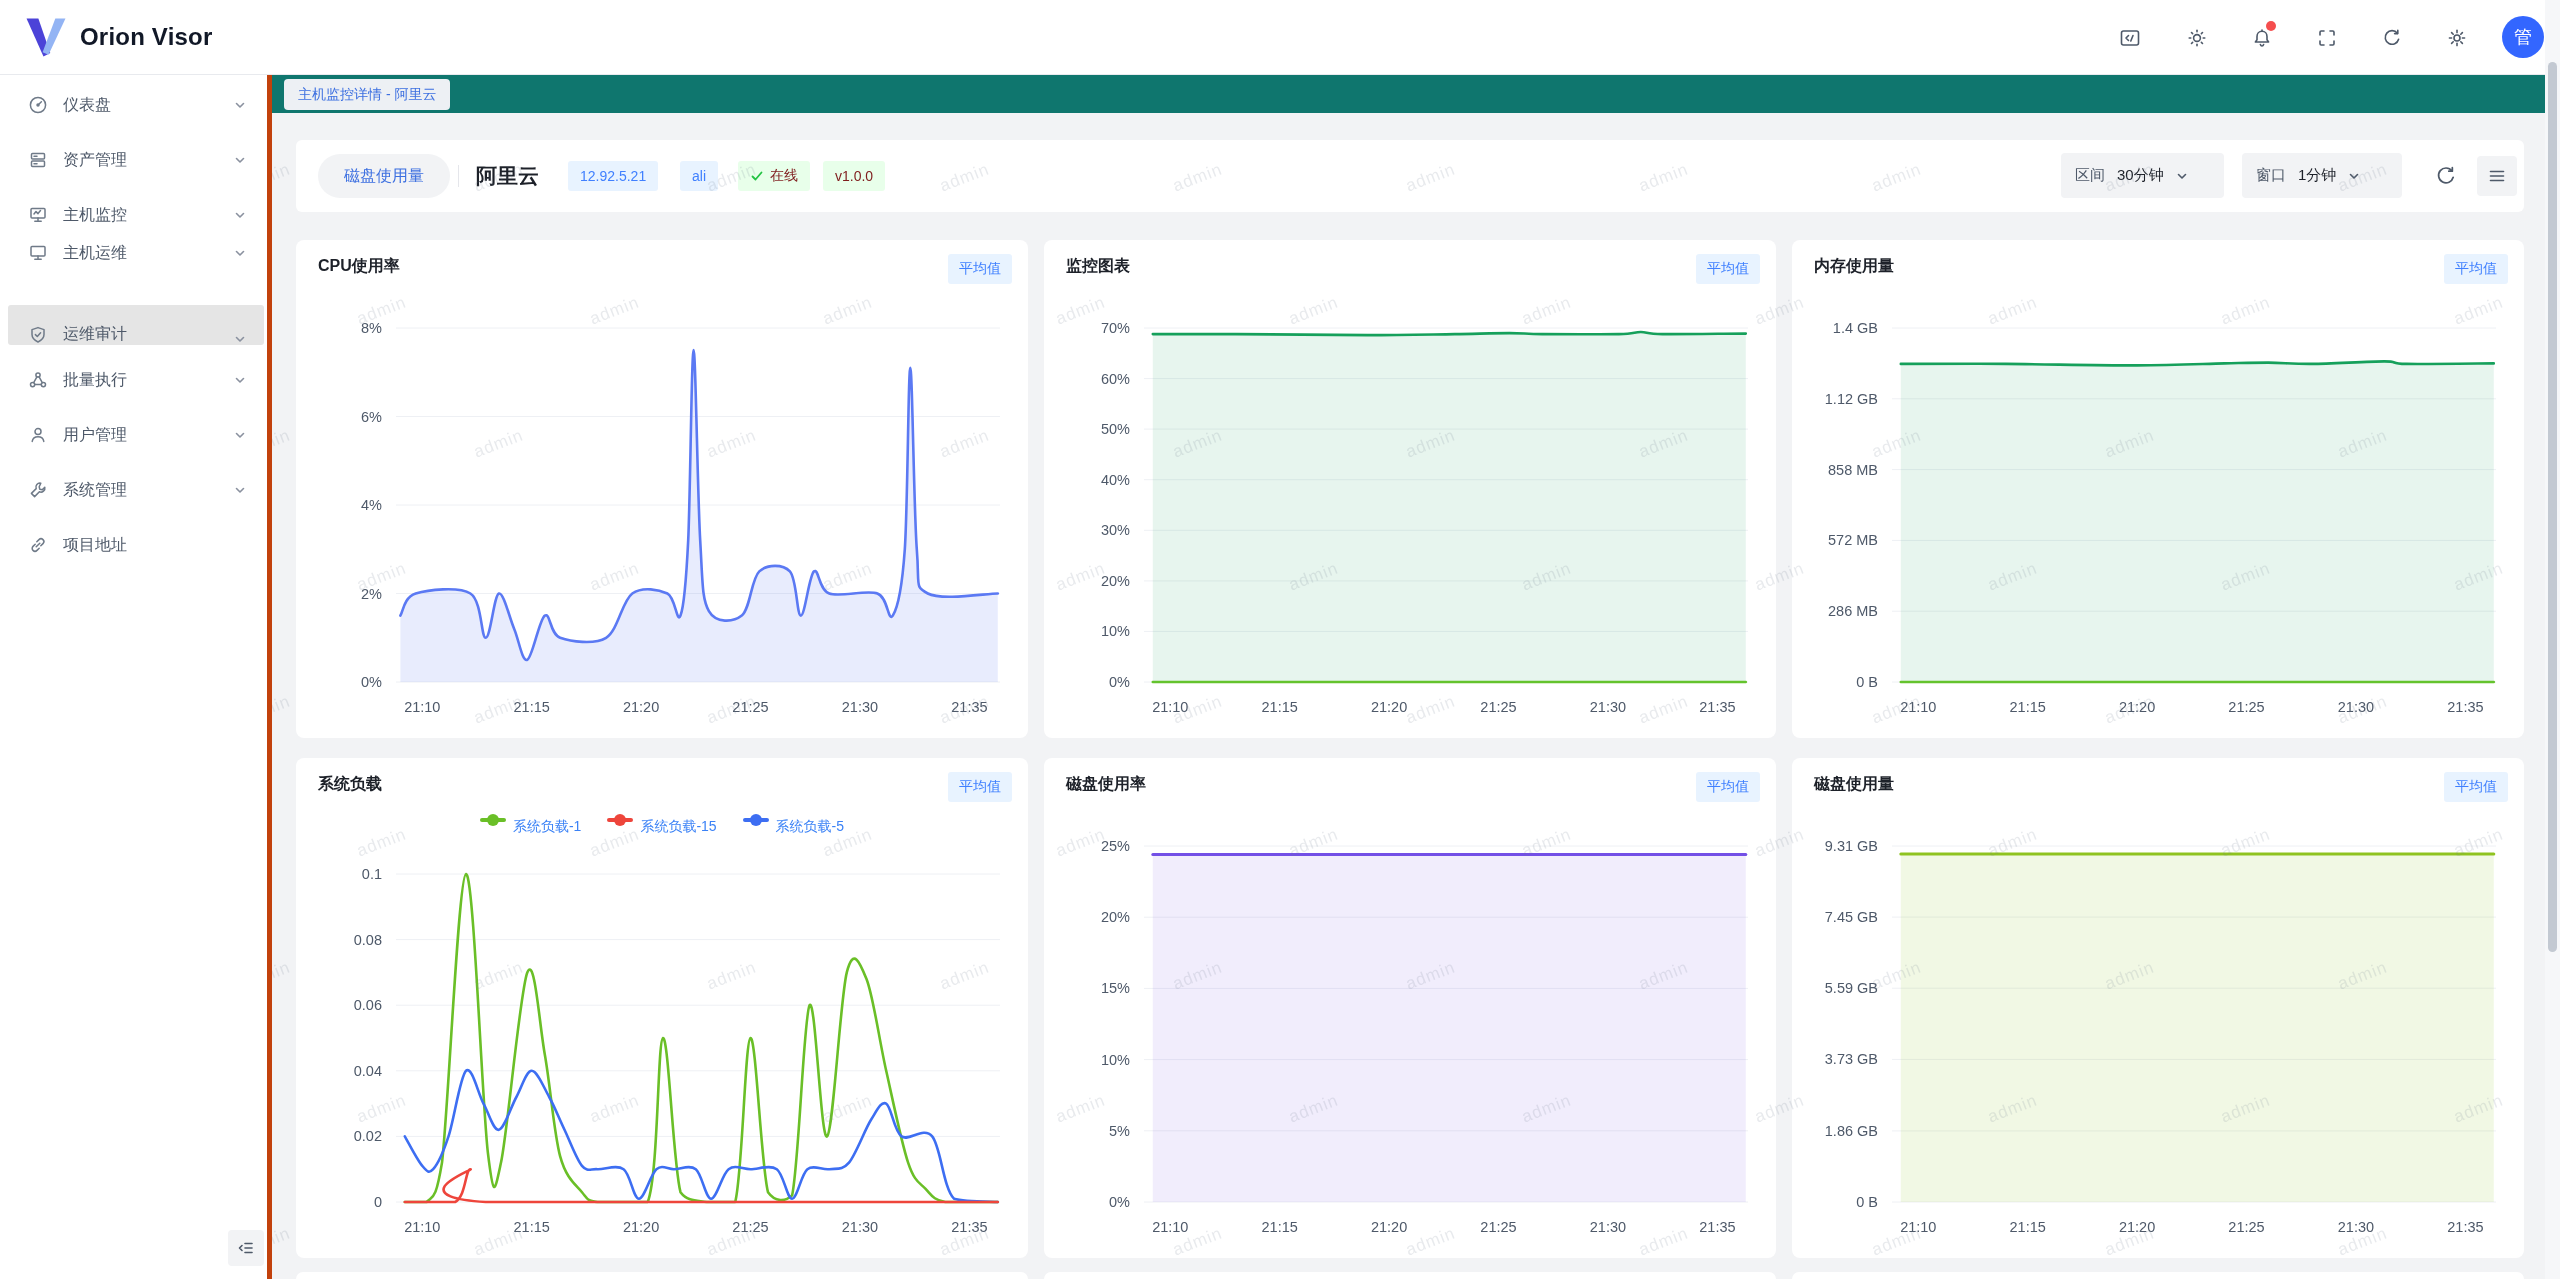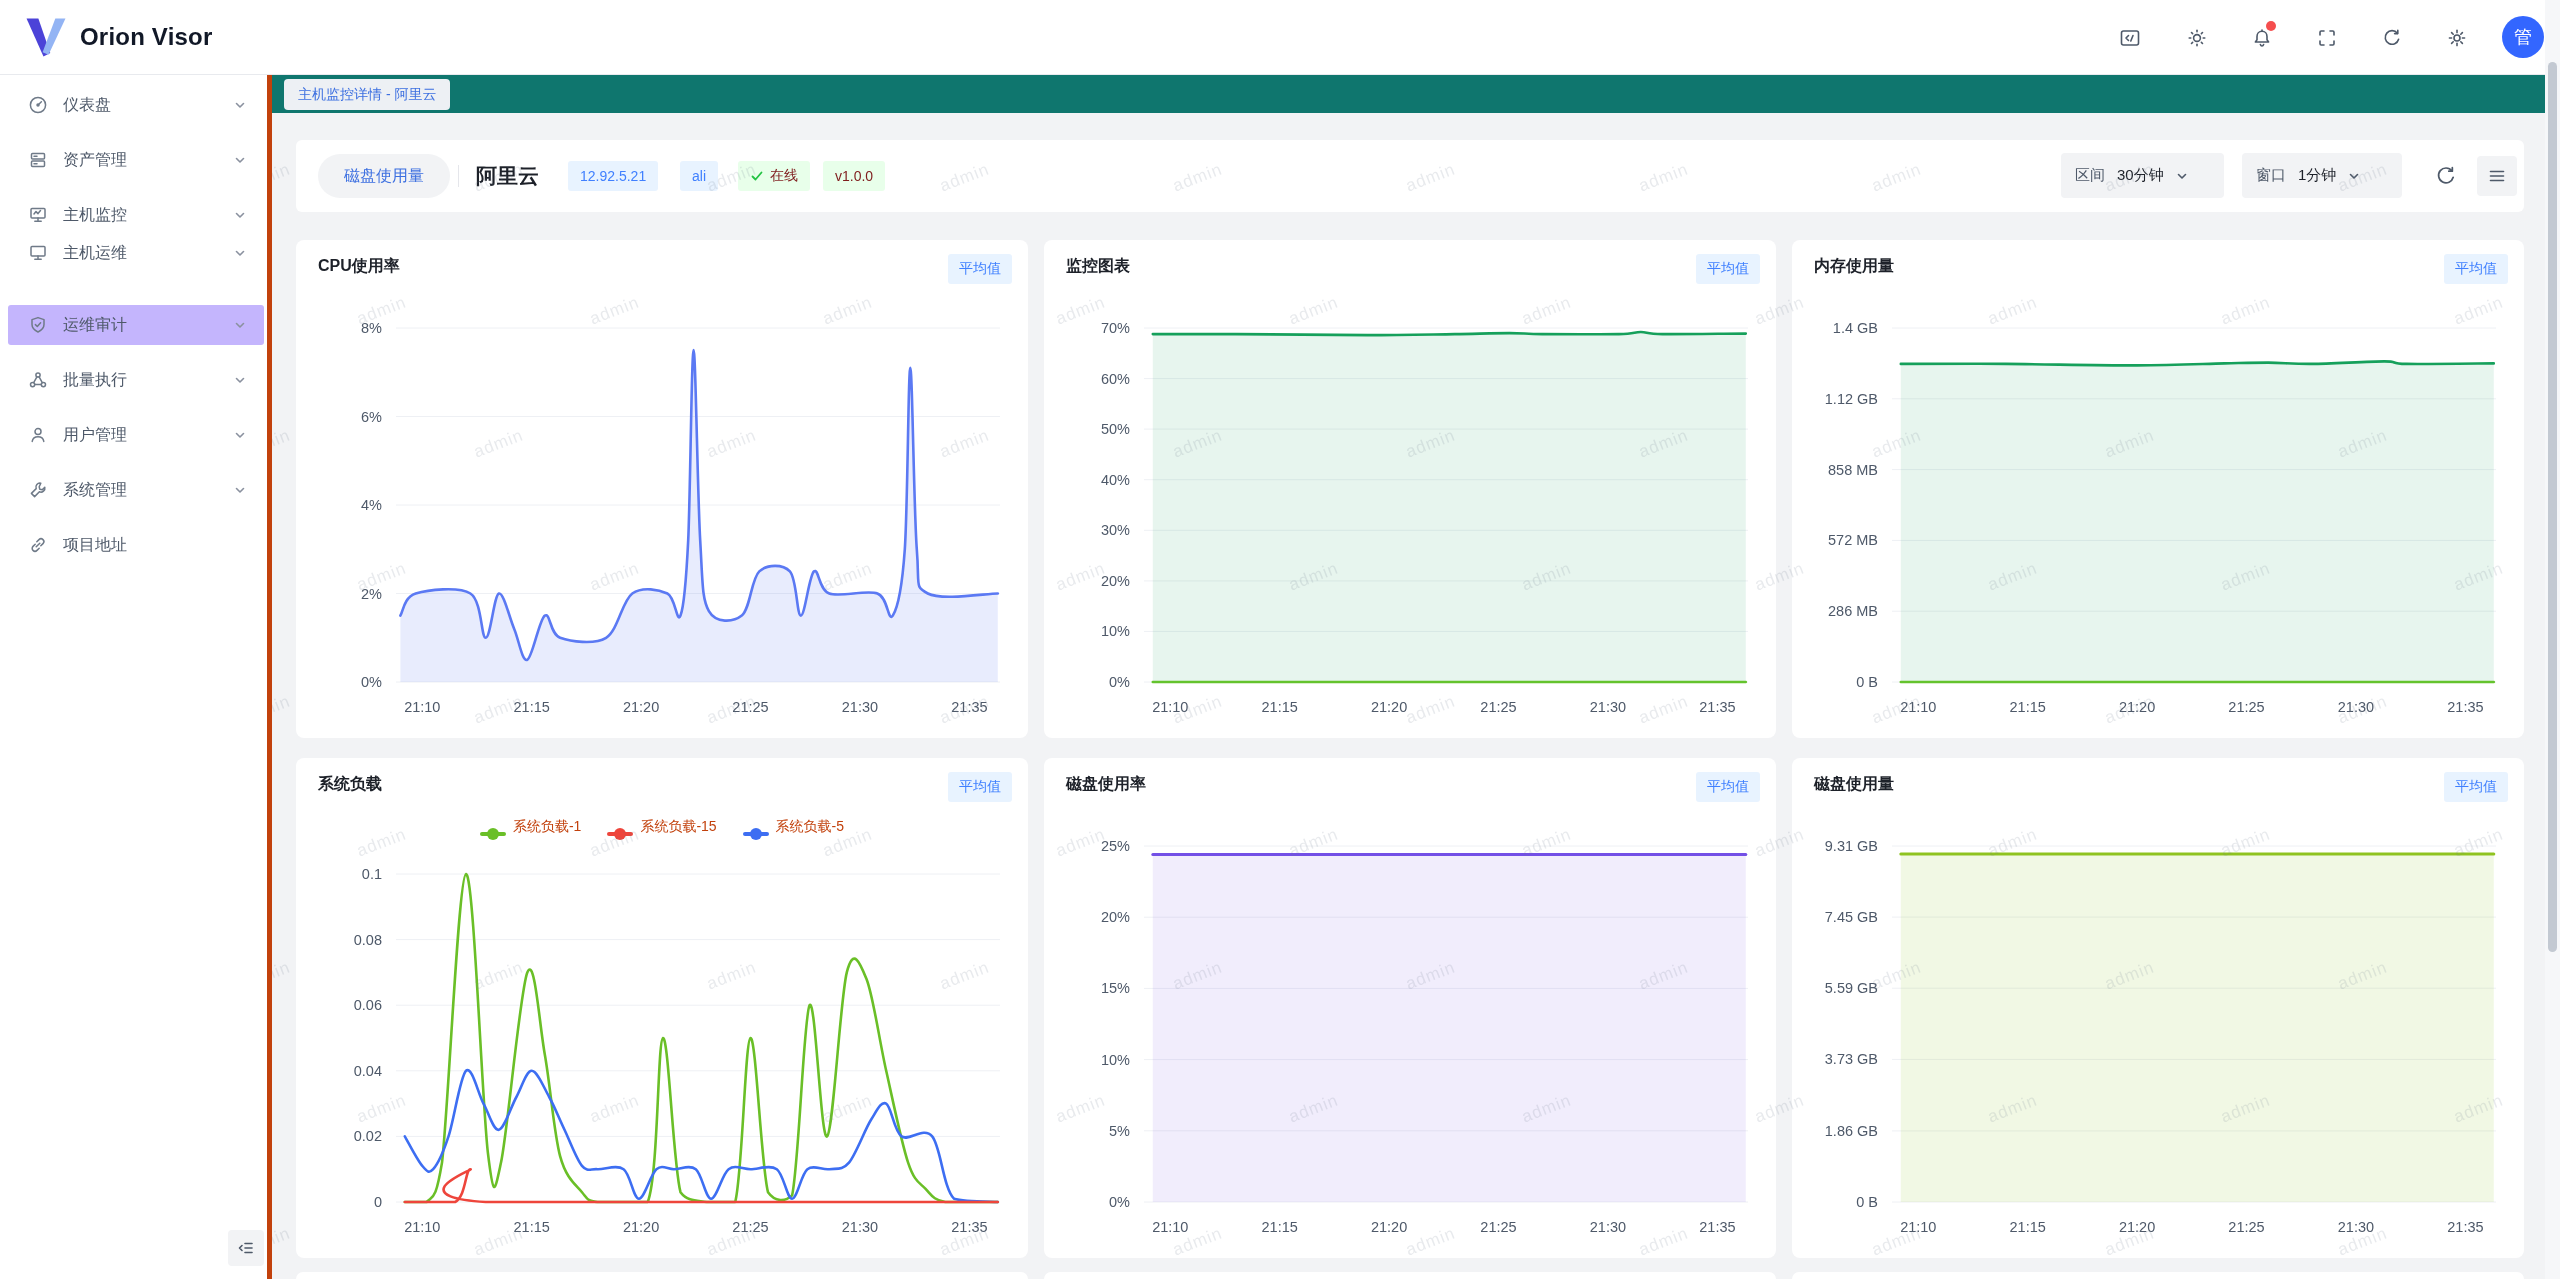--- a/index.html
+++ b/index.html
@@ -16,21 +16,21 @@
   .hicon svg { stroke:#4e5969; fill:none; stroke-width:1.6px; stroke-linecap:round; stroke-linejoin:round; }
   #avatar { position:absolute; top:16px; left:2502px; width:42px; height:42px; border-radius:50%;
     background:#3366ff; color:#fff; font-size:18px; display:flex; align-items:center; justify-content:center; }
   .reddot { position:absolute; right:6px; top:3px; width:10px; height:10px; border-radius:50%; background:#f54e4e; }
 
   
   #sidebar { position:absolute; left:0; top:75px; width:272px; height:1204px; background:#fff;
     border-right:5px solid #c2410c; z-index:20; }
   .side-item { position:absolute; left:8px; width:256px; height:40px; border-radius:3px;
     display:flex; align-items:center; padding-left:20px; gap:15px; cursor:pointer; color:#4e5969; }
-  .side-item.active { background:#c4b5fd; }
+  .side-item.active { background:#e5e5e5;align-items:flex-end; }
   .side-item .si-label { font-size:16px; flex:1; }
   .side-item svg.mi { stroke:#6f7a88; fill:none; stroke-width:1.5px; stroke-linecap:round; stroke-linejoin:round; }
   .si-chev { margin-right:18px; display:flex; }
   .si-chev svg { stroke:#8a919f; fill:none; stroke-width:1.6px; stroke-linecap:round; stroke-linejoin:round; }
   #collapse-btn { position:absolute; left:228px; top:1155px; width:36px; height:36px; background:#f2f3f5;
     border-radius:4px; display:flex; align-items:center; justify-content:center; cursor:pointer; }
   #collapse-btn svg { stroke:#4e5969; fill:none; stroke-width:1.6px; stroke-linecap:round; stroke-linejoin:round; }
 
   
   #crumbbar { position:absolute; left:272px; top:75px; width:2273px; height:38px; background:#0f766e; z-index:5; }
@@ -57,21 +57,21 @@
   #tb-menu { position:absolute; left:2181px; top:16px; width:40px; height:40px; background:#f2f3f5;
     border-radius:4px; display:flex; align-items:center; justify-content:center; cursor:pointer; }
 
   
   .card { position:absolute; width:732px; background:#fff; border-radius:8px; z-index:5; }
   .card-title { position:absolute; left:22px; top:16px; font-size:16px; font-weight:bold; color:#1d2129; }
   .avg-badge { position:absolute; right:16px; top:14px; height:30px; padding:0 11px; background:#e8f3ff;
     color:#4080ff; border-radius:3px; font-size:14px; display:flex; align-items:center; }
   .chart { position:absolute; left:0; right:0; top:58px; bottom:10px; }
   .legend { position:absolute; left:0; right:0; top:2px; display:flex; justify-content:center; gap:26px; z-index:2; }
-  .legend .li { display:flex; align-items:flex-end; gap:7px; font-size:14px; color:#c2410c; cursor:pointer; }
+  .legend .li { display:flex; align-items:flex-start; gap:7px; font-size:14px; color:#3b82f6; cursor:pointer; }
   .lg-line { width:26px; height:4px; border-radius:2px; position:relative; }
   .lg-dot { position:absolute; left:7px; top:-4px; width:12px; height:12px; border-radius:50%; }
   .row3-sliver { position:absolute; top:1272px; height:7px; width:732px; background:#fff; border-radius:8px 8px 0 0; z-index:5; }
 
   
   #watermark { position:absolute; left:272px; top:75px; width:2273px; height:1204px; overflow:hidden;
     pointer-events:none; z-index:9; }
   .wm { position:absolute; font-size:17px; color:rgba(115,125,140,0.16); transform:rotate(-21deg);
     letter-spacing:1px; white-space:nowrap; }
 

